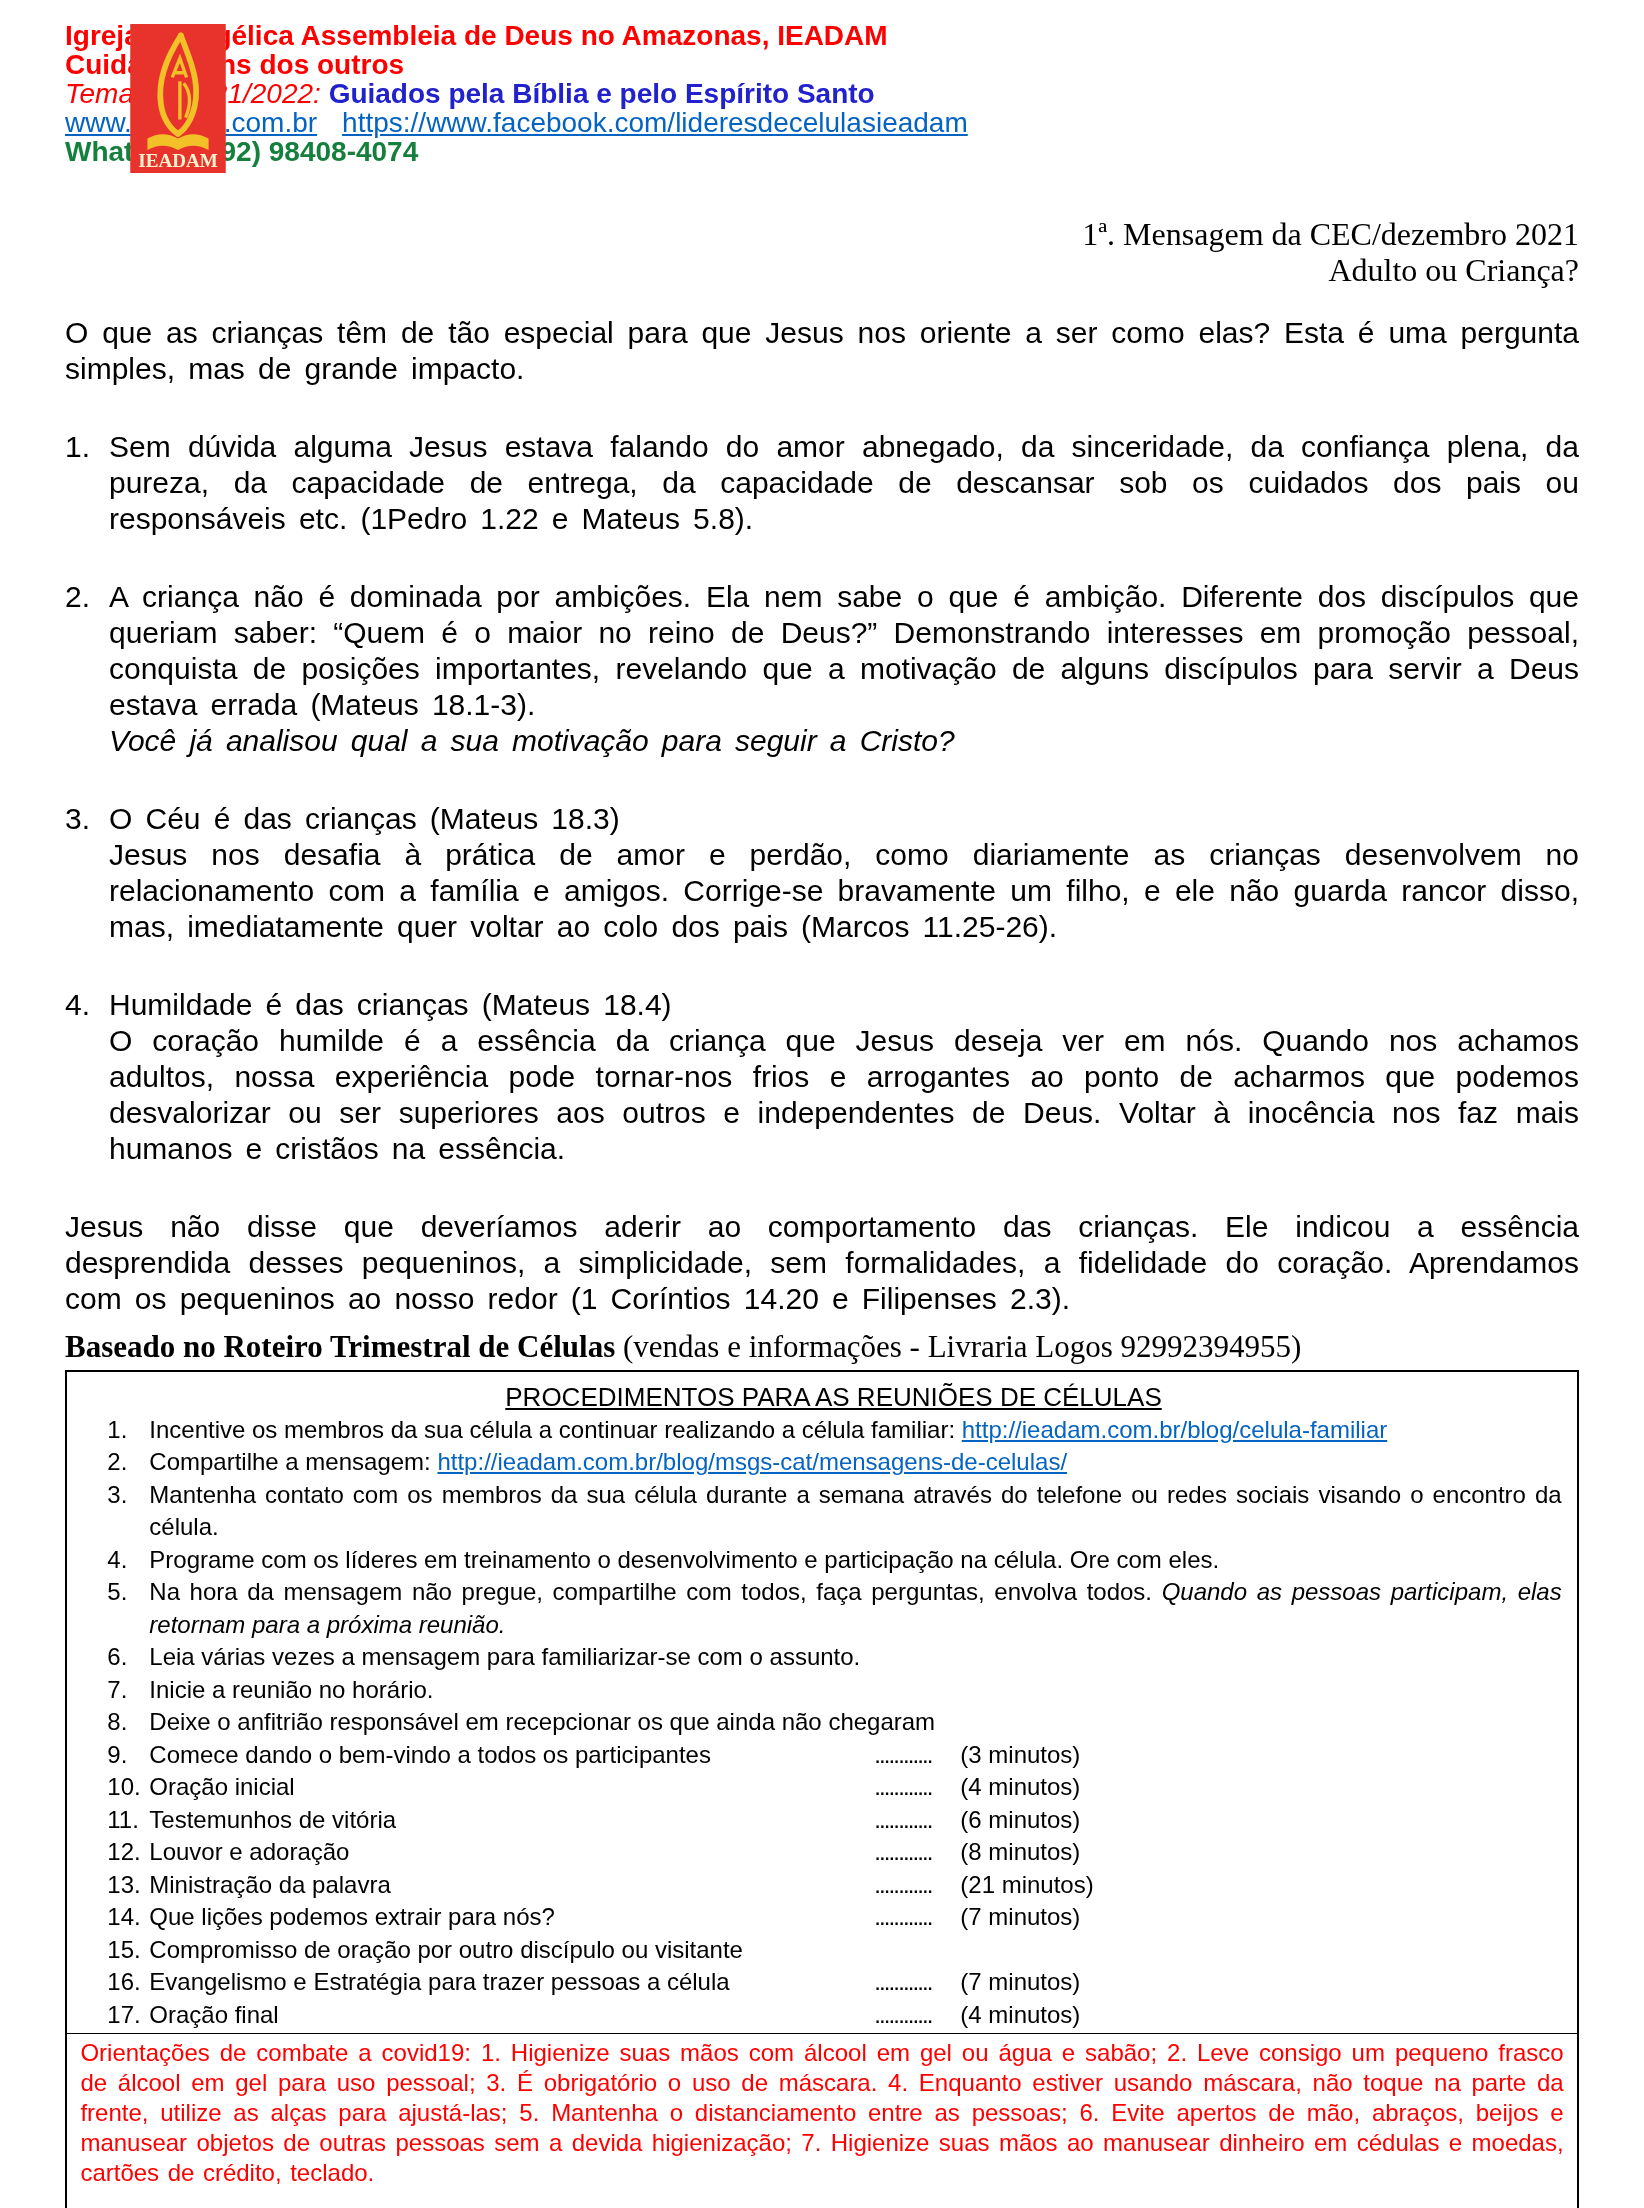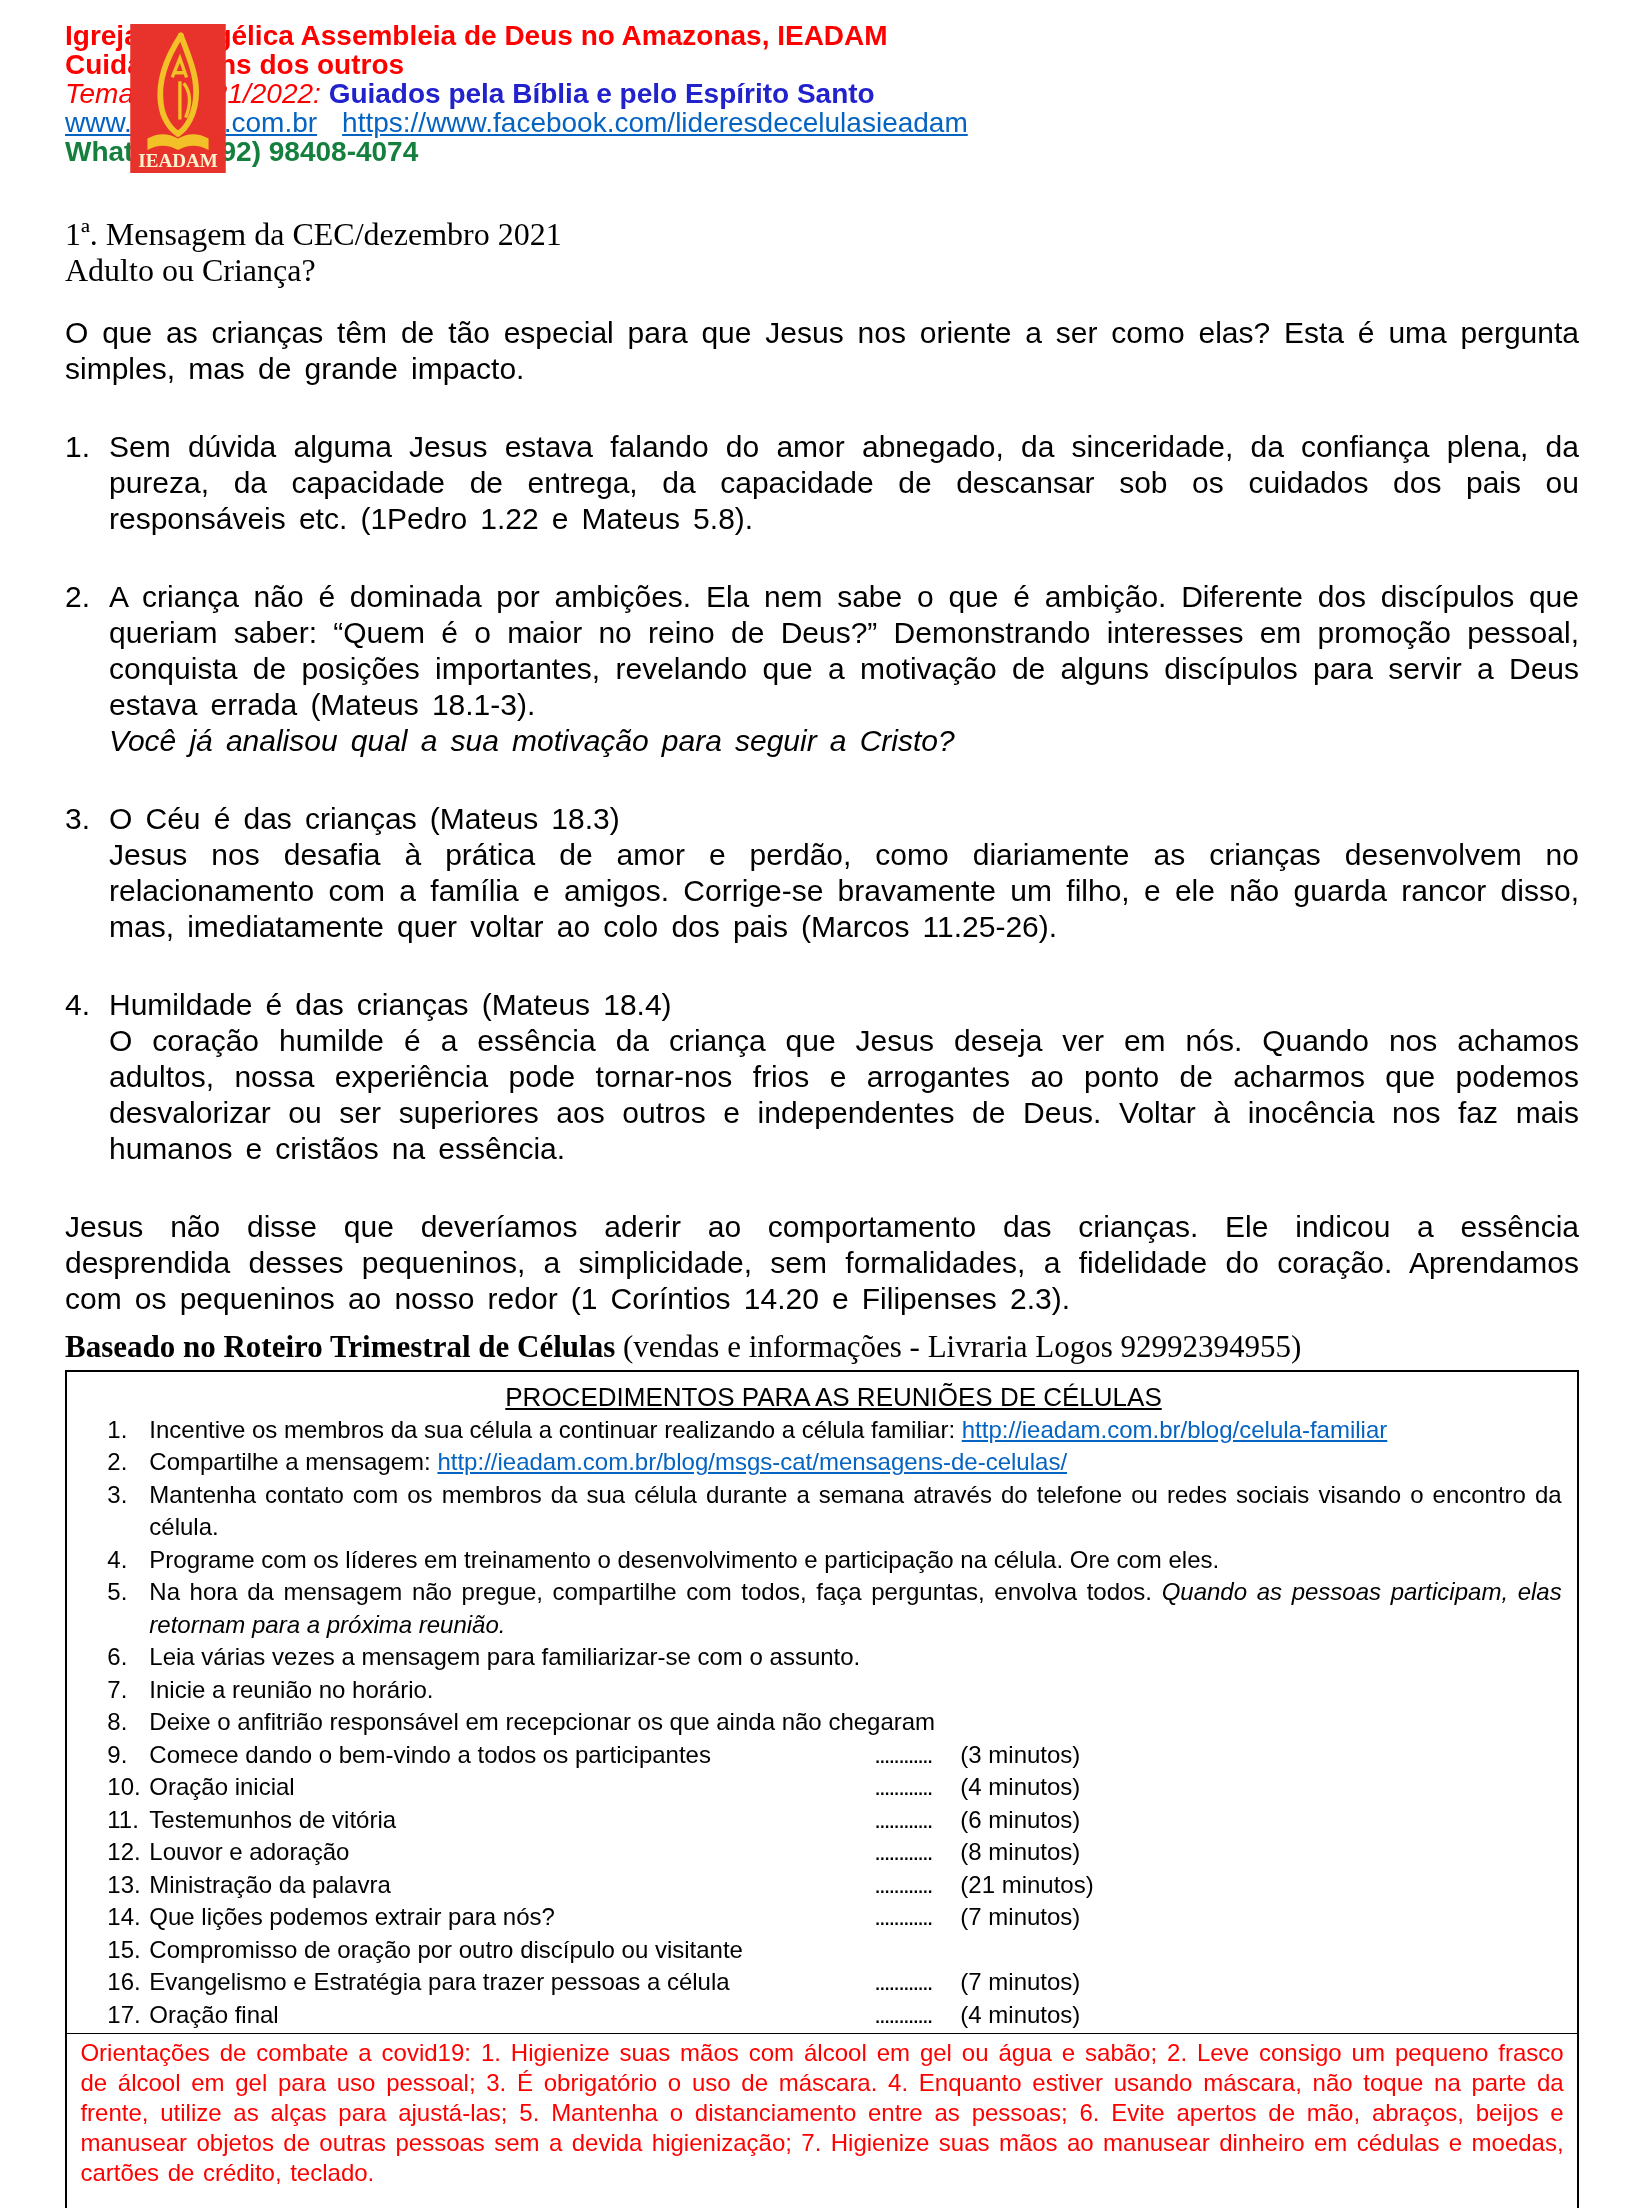--- a/index.html
+++ b/index.html
@@ -14,21 +14,21 @@
   
   .logo{position:absolute;left:130px;top:24px;width:72px;height:149px;}
   .hdr{text-align:left;font-size:28px;line-height:29px;font-weight:bold;}
   .hdr .red{color:#ff0000;}
   .hdr .red-normal{color:#ff0000;font-weight:normal;font-style:italic;}
   .hdr .blue{color:#2222cc;}
   .hdr .green{color:#15803d;}
   .hdr a{color:#0563c1;text-decoration:underline;font-weight:normal;cursor:pointer;}
   .hdr .linkgap{display:inline-block;width:25px;}
   
-  .title{margin-top:50px;text-align:left;font-family:"Liberation Serif",serif;
+  .title{margin-top:50px;text-align:right;font-family:"Liberation Serif",serif;
     font-size:32px;line-height:36px;font-weight:normal;}
   
   .para{font-size:30px;line-height:36px;text-align:justify;word-spacing:4.8px;}
   .intro{margin-top:27px;}
   .point{position:relative;padding-left:44px;margin-top:42px;}
   .point-num{position:absolute;left:0;top:0;}
   .seg{text-align:justify;}
   .seg.plain{text-align:left;}
   .seg.italic{text-align:left;font-style:italic;}
   .closing{margin-top:42px;}

